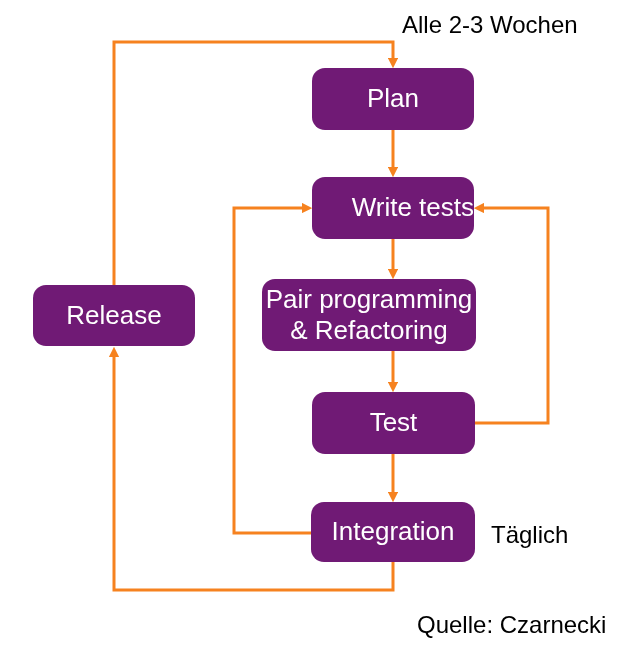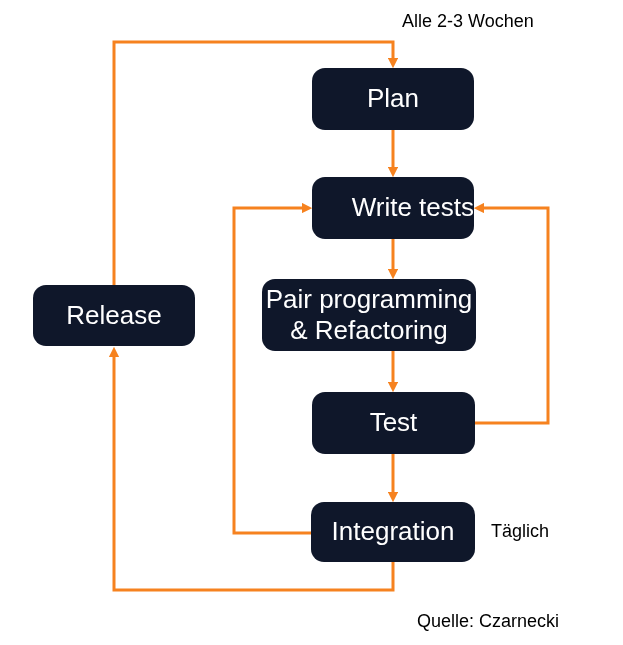--- a/index.html
+++ b/index.html
@@ -16,41 +16,41 @@
     overflow: hidden;
   }
   .arrow-layer {
     position: absolute;
     left: 0; top: 0;
     width: 623px;
     height: 645px;
   }
   .node {
     position: absolute;
-    background: #0f172a;
+    background: #701a75;
     color: #ffffff;
     border-radius: 13px;
     display: flex;
     flex-direction: column;
     align-items: center;
     justify-content: center;
     text-align: center;
     font-size: 26px;
     line-height: 1.2;
   }
   .node-plan        { left: 312px; top:  68px; width: 162px; height: 62px; }
   .node-write-tests { left: 312px; top: 177px; width: 162px; height: 62px; align-items: flex-end; }
   .node-pair        { left: 262px; top: 279px; width: 214px; height: 72px; }
   .node-test        { left: 312px; top: 392px; width: 163px; height: 62px; align-items: center; }
   .node-integration { left: 311px; top: 502px; width: 164px; height: 60px; }
   .node-release     { left:  33px; top: 285px; width: 162px; height: 61px; }
   .annotation {
     position: absolute;
     color: #000000;
-    font-size: 18px;
+    font-size: 24px;
     white-space: nowrap;
   }
   .annotation-cycle  { left: 402px; top:  11px; }
   .annotation-daily  { left: 491px; top: 521px; }
   .annotation-source { left: 417px; top: 611px; }
 </style>
 </head>
 <body>
 
 <div class="canvas">

